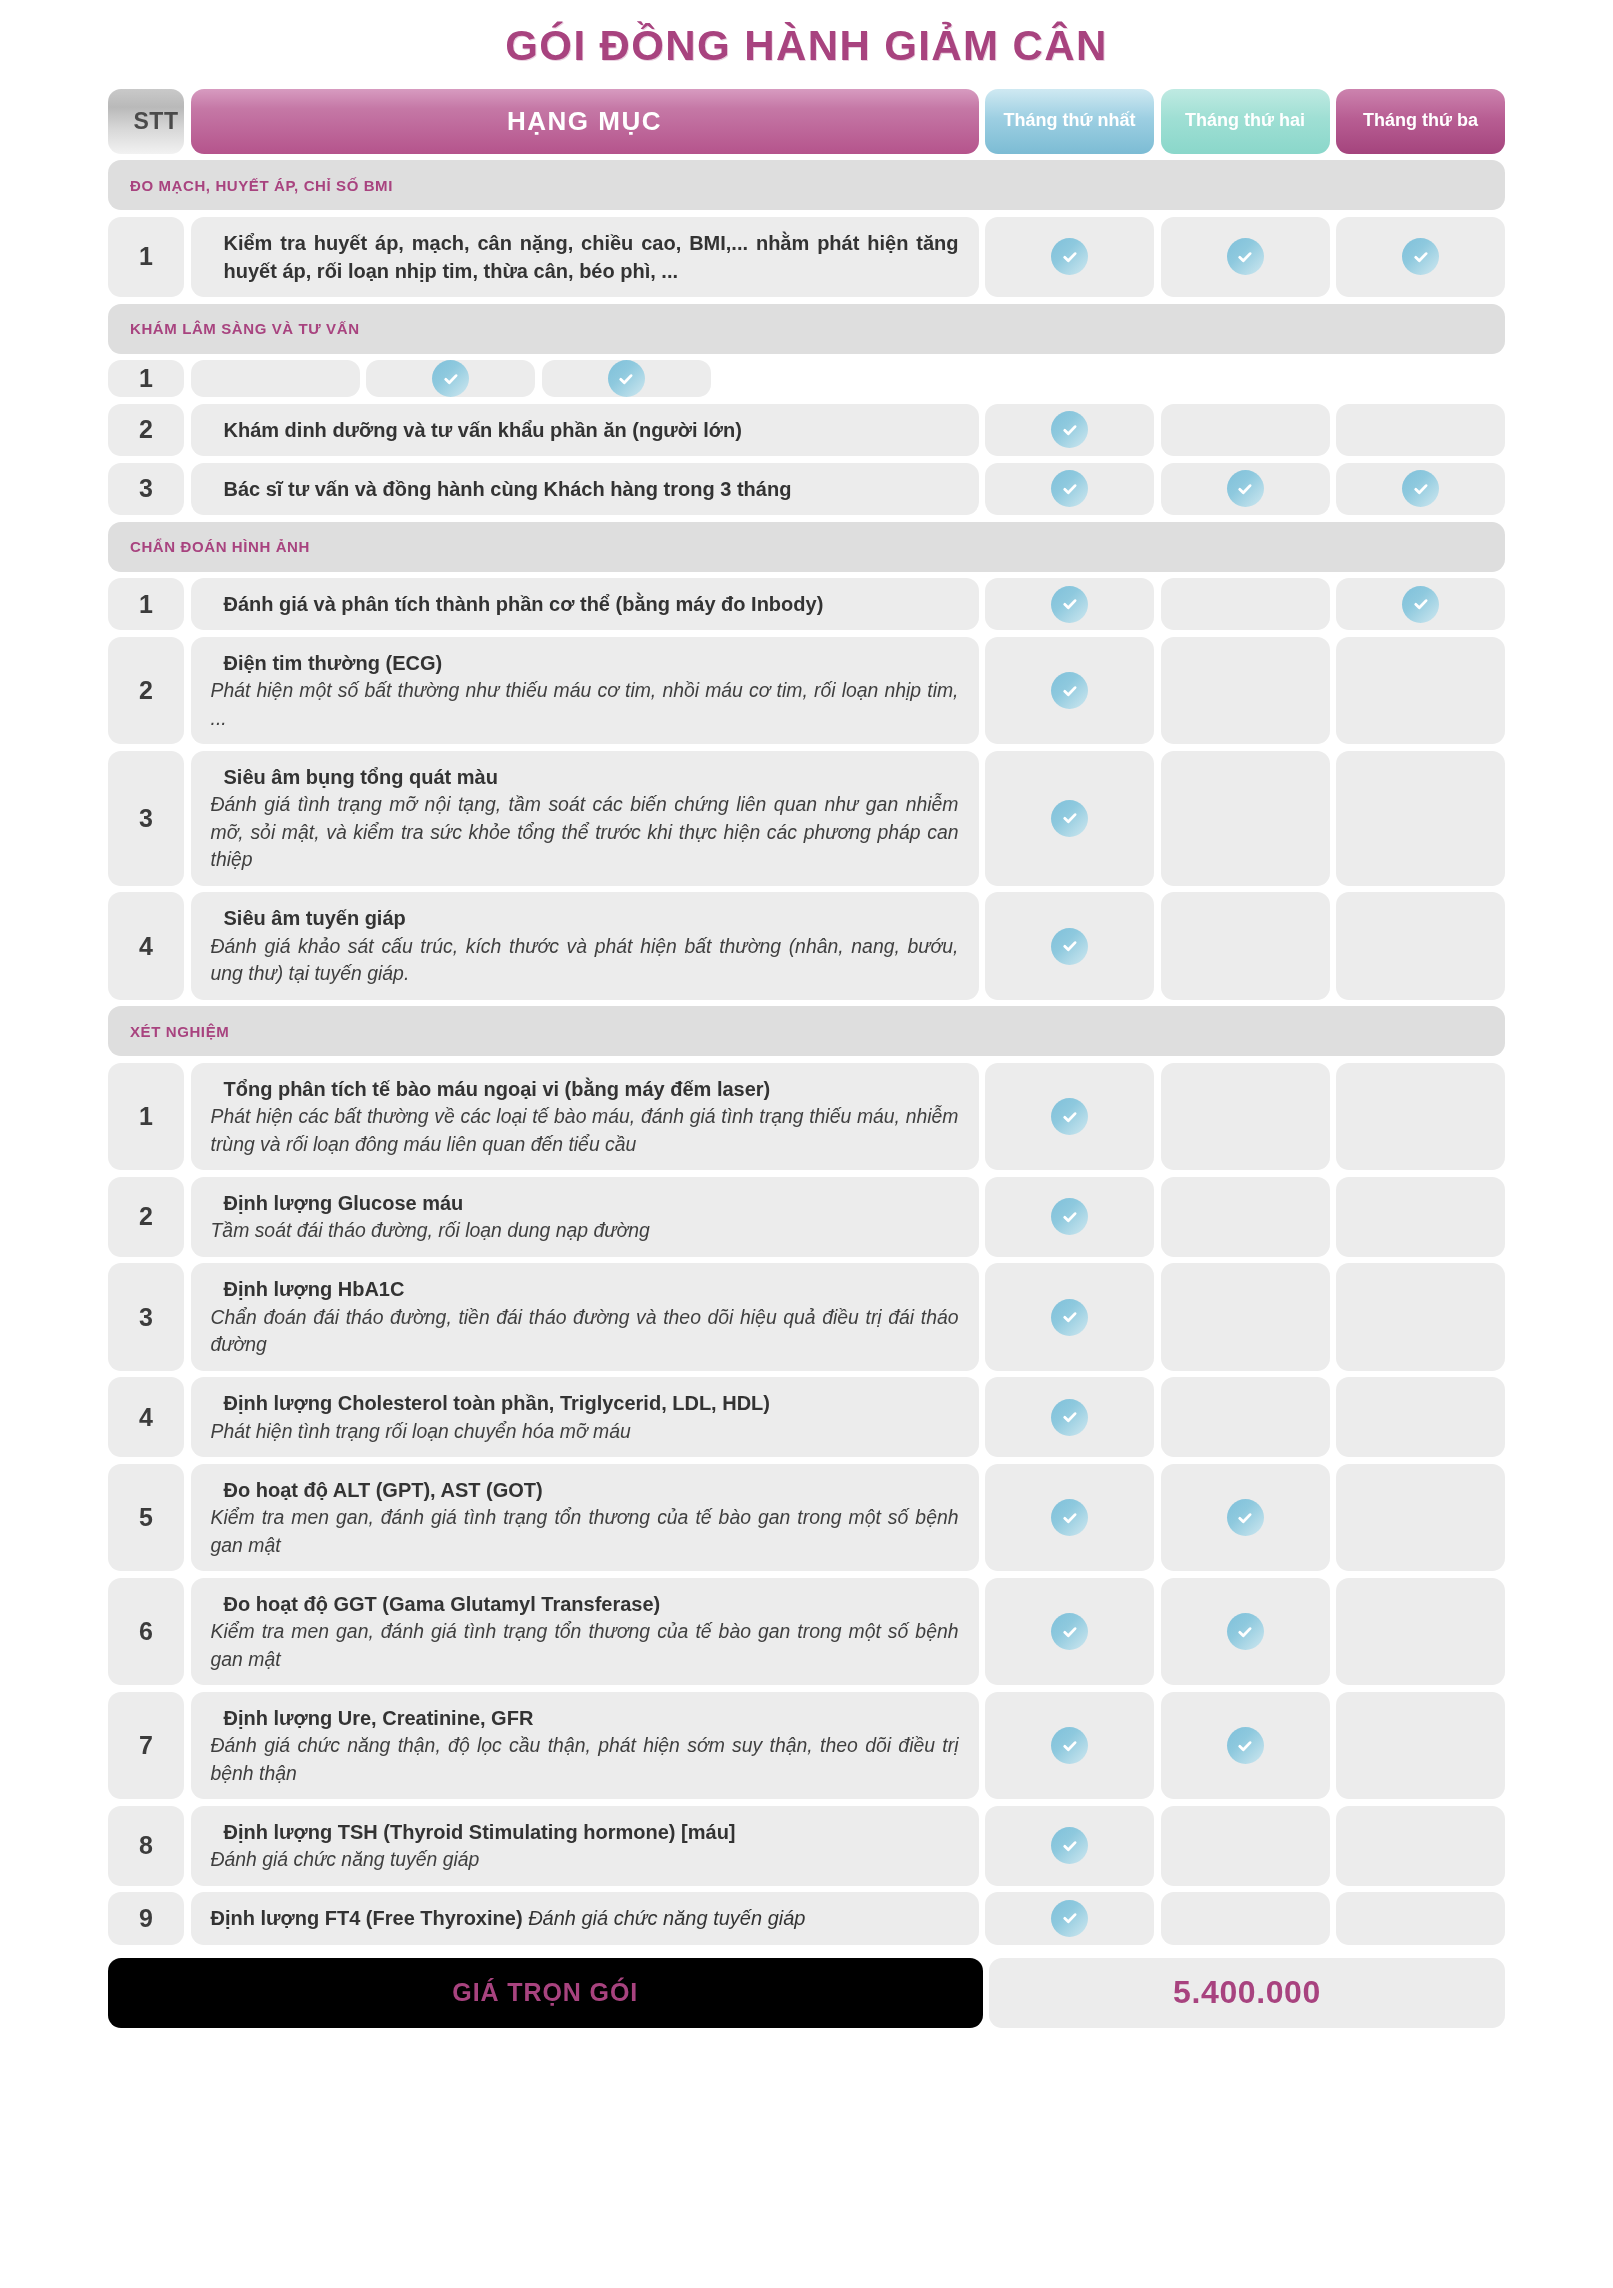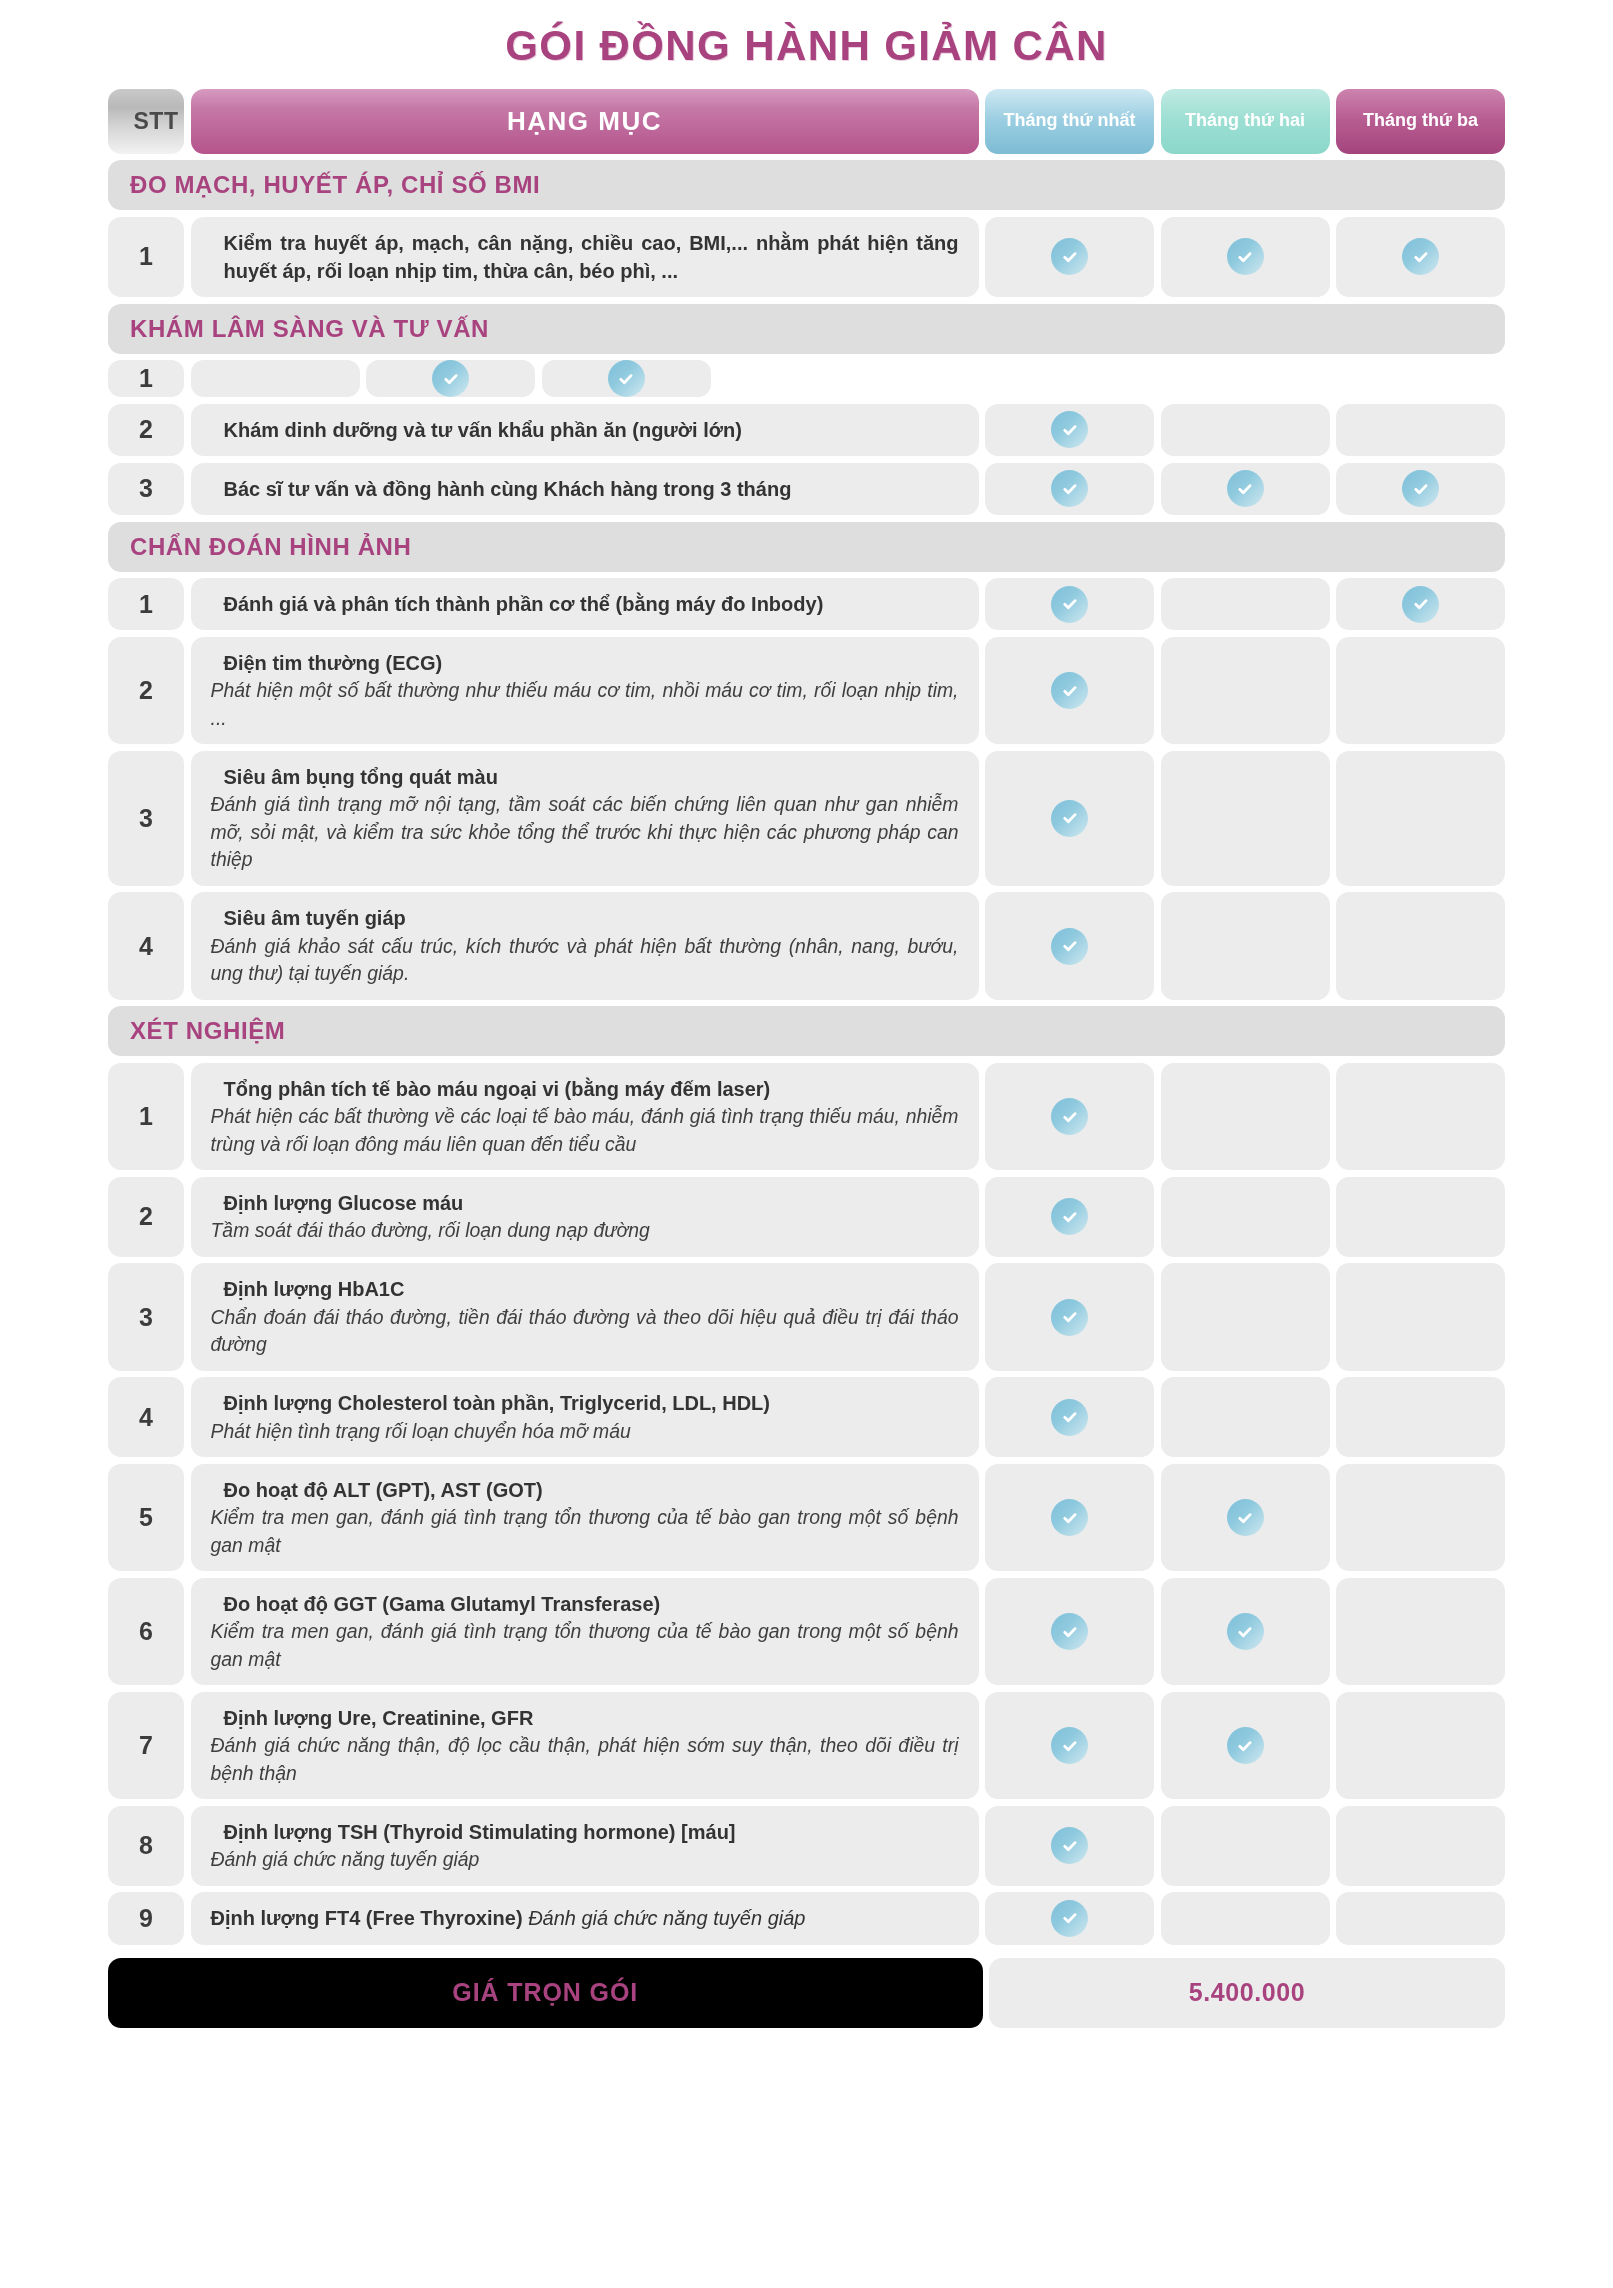--- a/index.html
+++ b/index.html
@@ -86,21 +86,21 @@
 
   
   .section-bar {
     background: #dedede;
     border-radius: 13px;
     height: 50px;
     display: flex;
     align-items: center;
     padding-left: 22px;
     color: #A8437F;
-    font-size: 24px;
+    font-size: 15px;
     font-weight: 800;
     letter-spacing: 0.6px;
     width: 100%;
   }
 
   
   .cell {
     background: #ececec;
     border-radius: 13px;
   }
@@ -155,21 +155,21 @@
     font-size: 25px;
     font-weight: 800;
     letter-spacing: 0.9px;
     width: 608px; flex: 1 1 auto;
   }
   .price-value {
     background: #ececec;
     border-radius: 13px;
     display:flex; align-items:center; justify-content:center;
     color:#A8437F;
-    font-size: 25px;
+    font-size: 32px;
     font-weight: 800;
     letter-spacing: 0.6px;
     width: 516px; flex: 0 0 516px;
   }
 </style>
 </head>
 <body>
 
 <div class="page">
 

